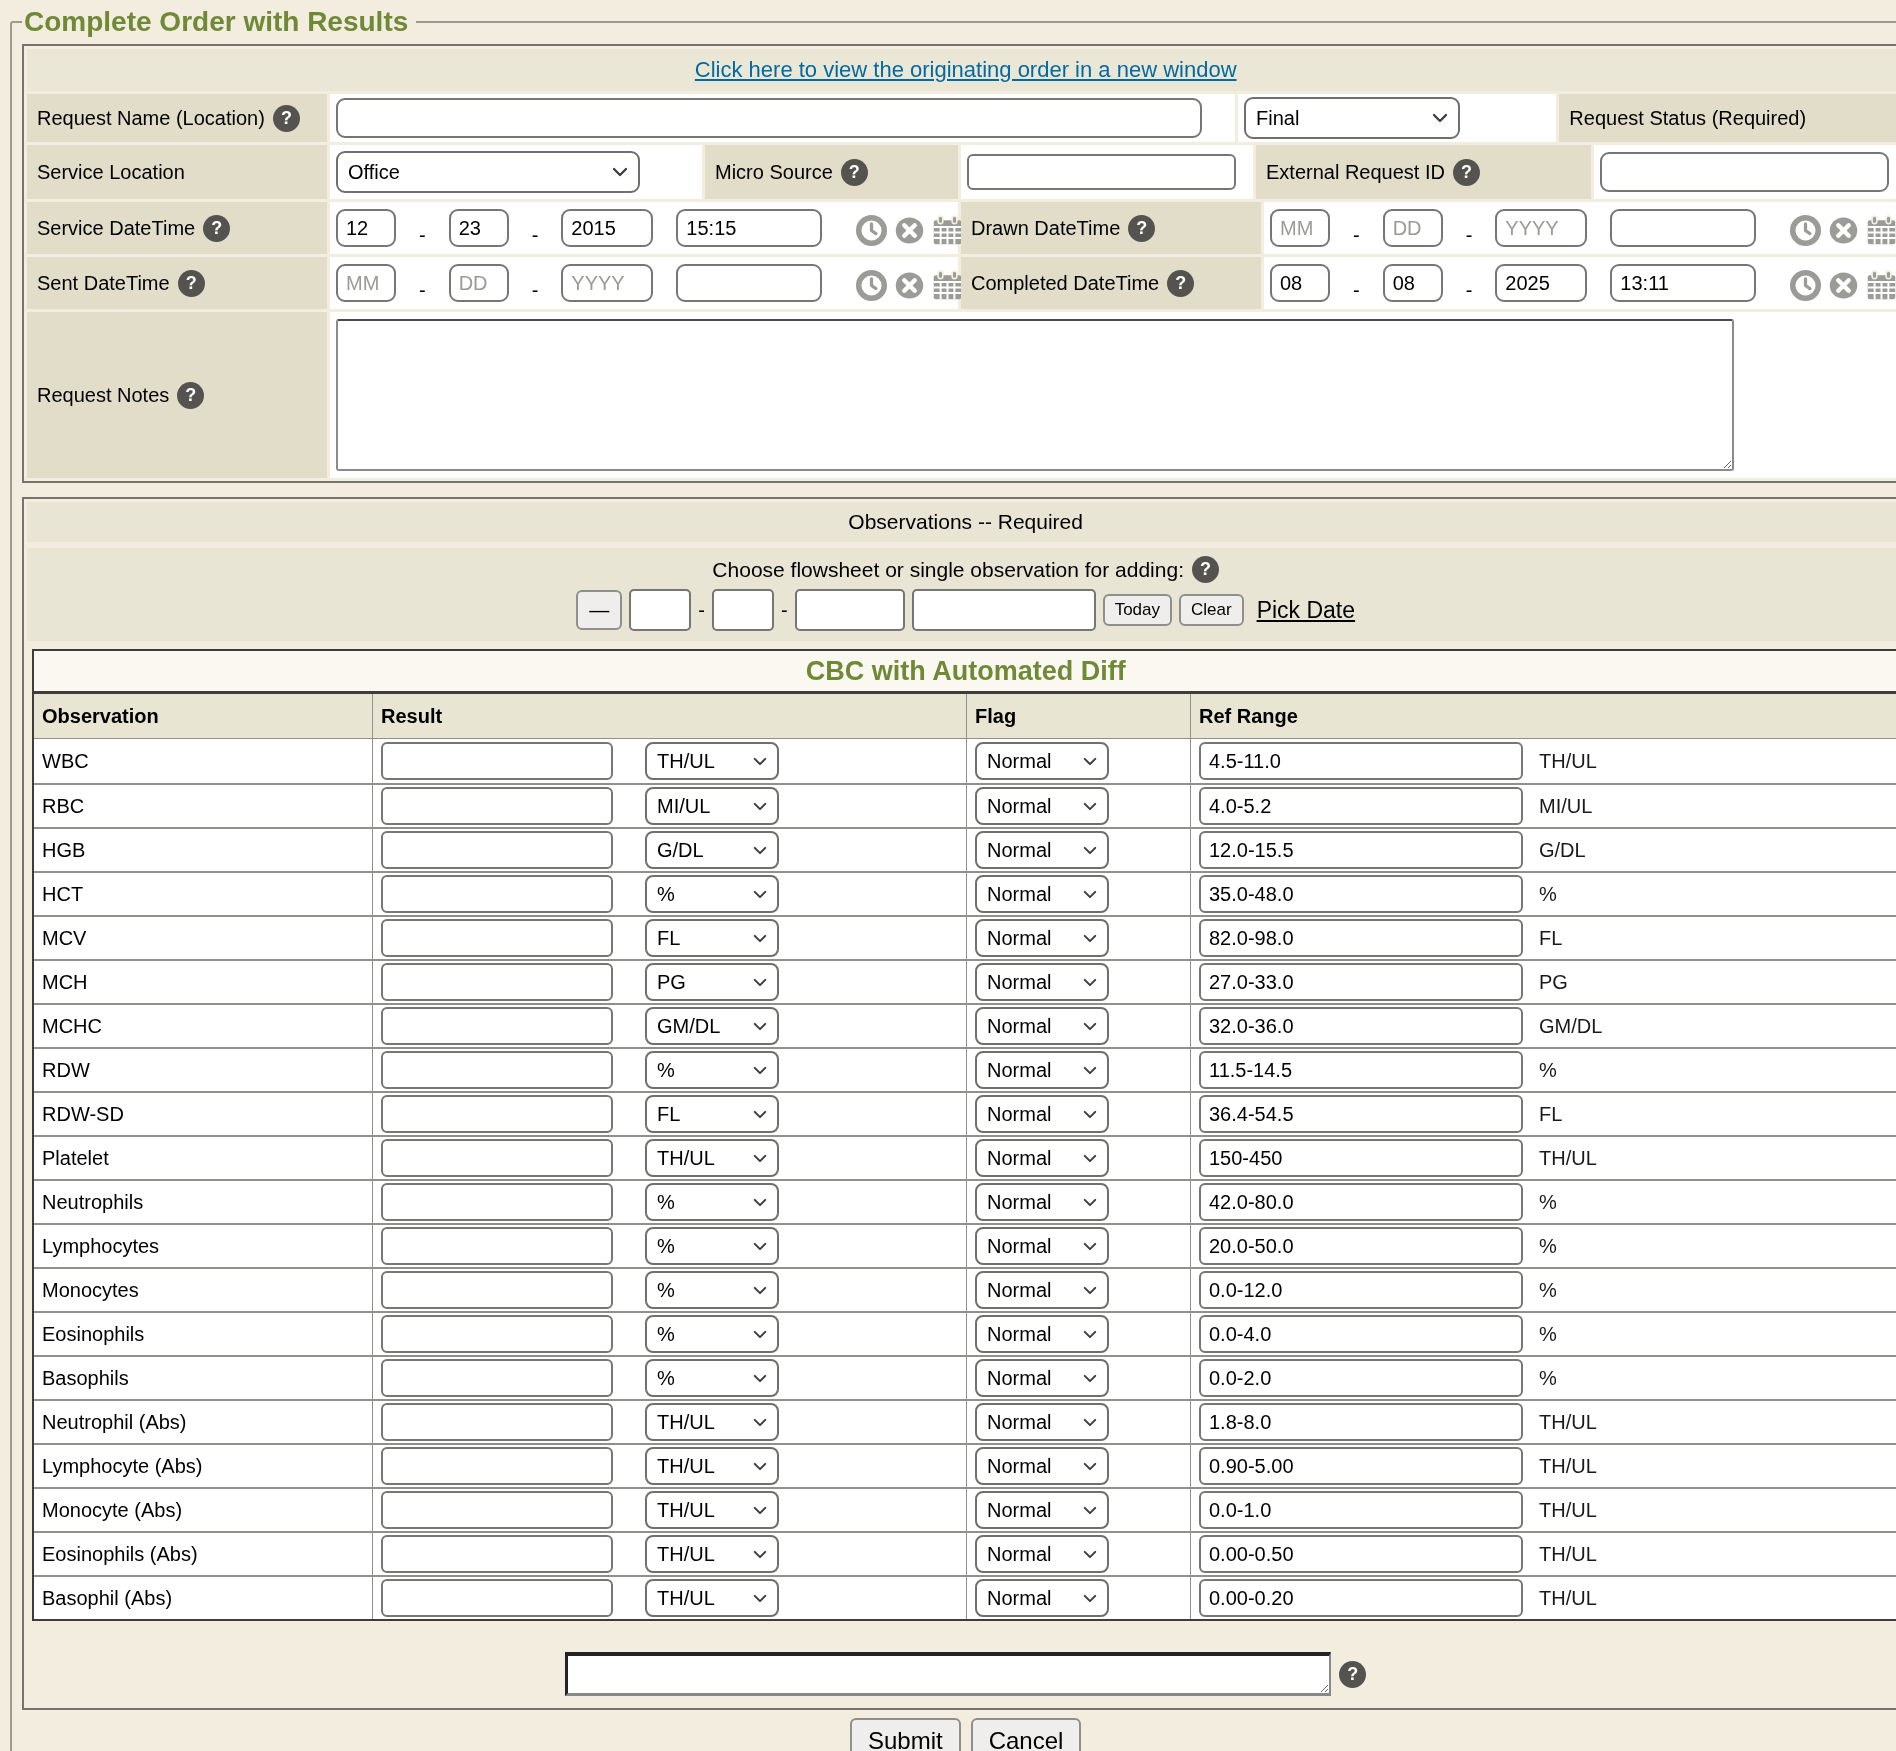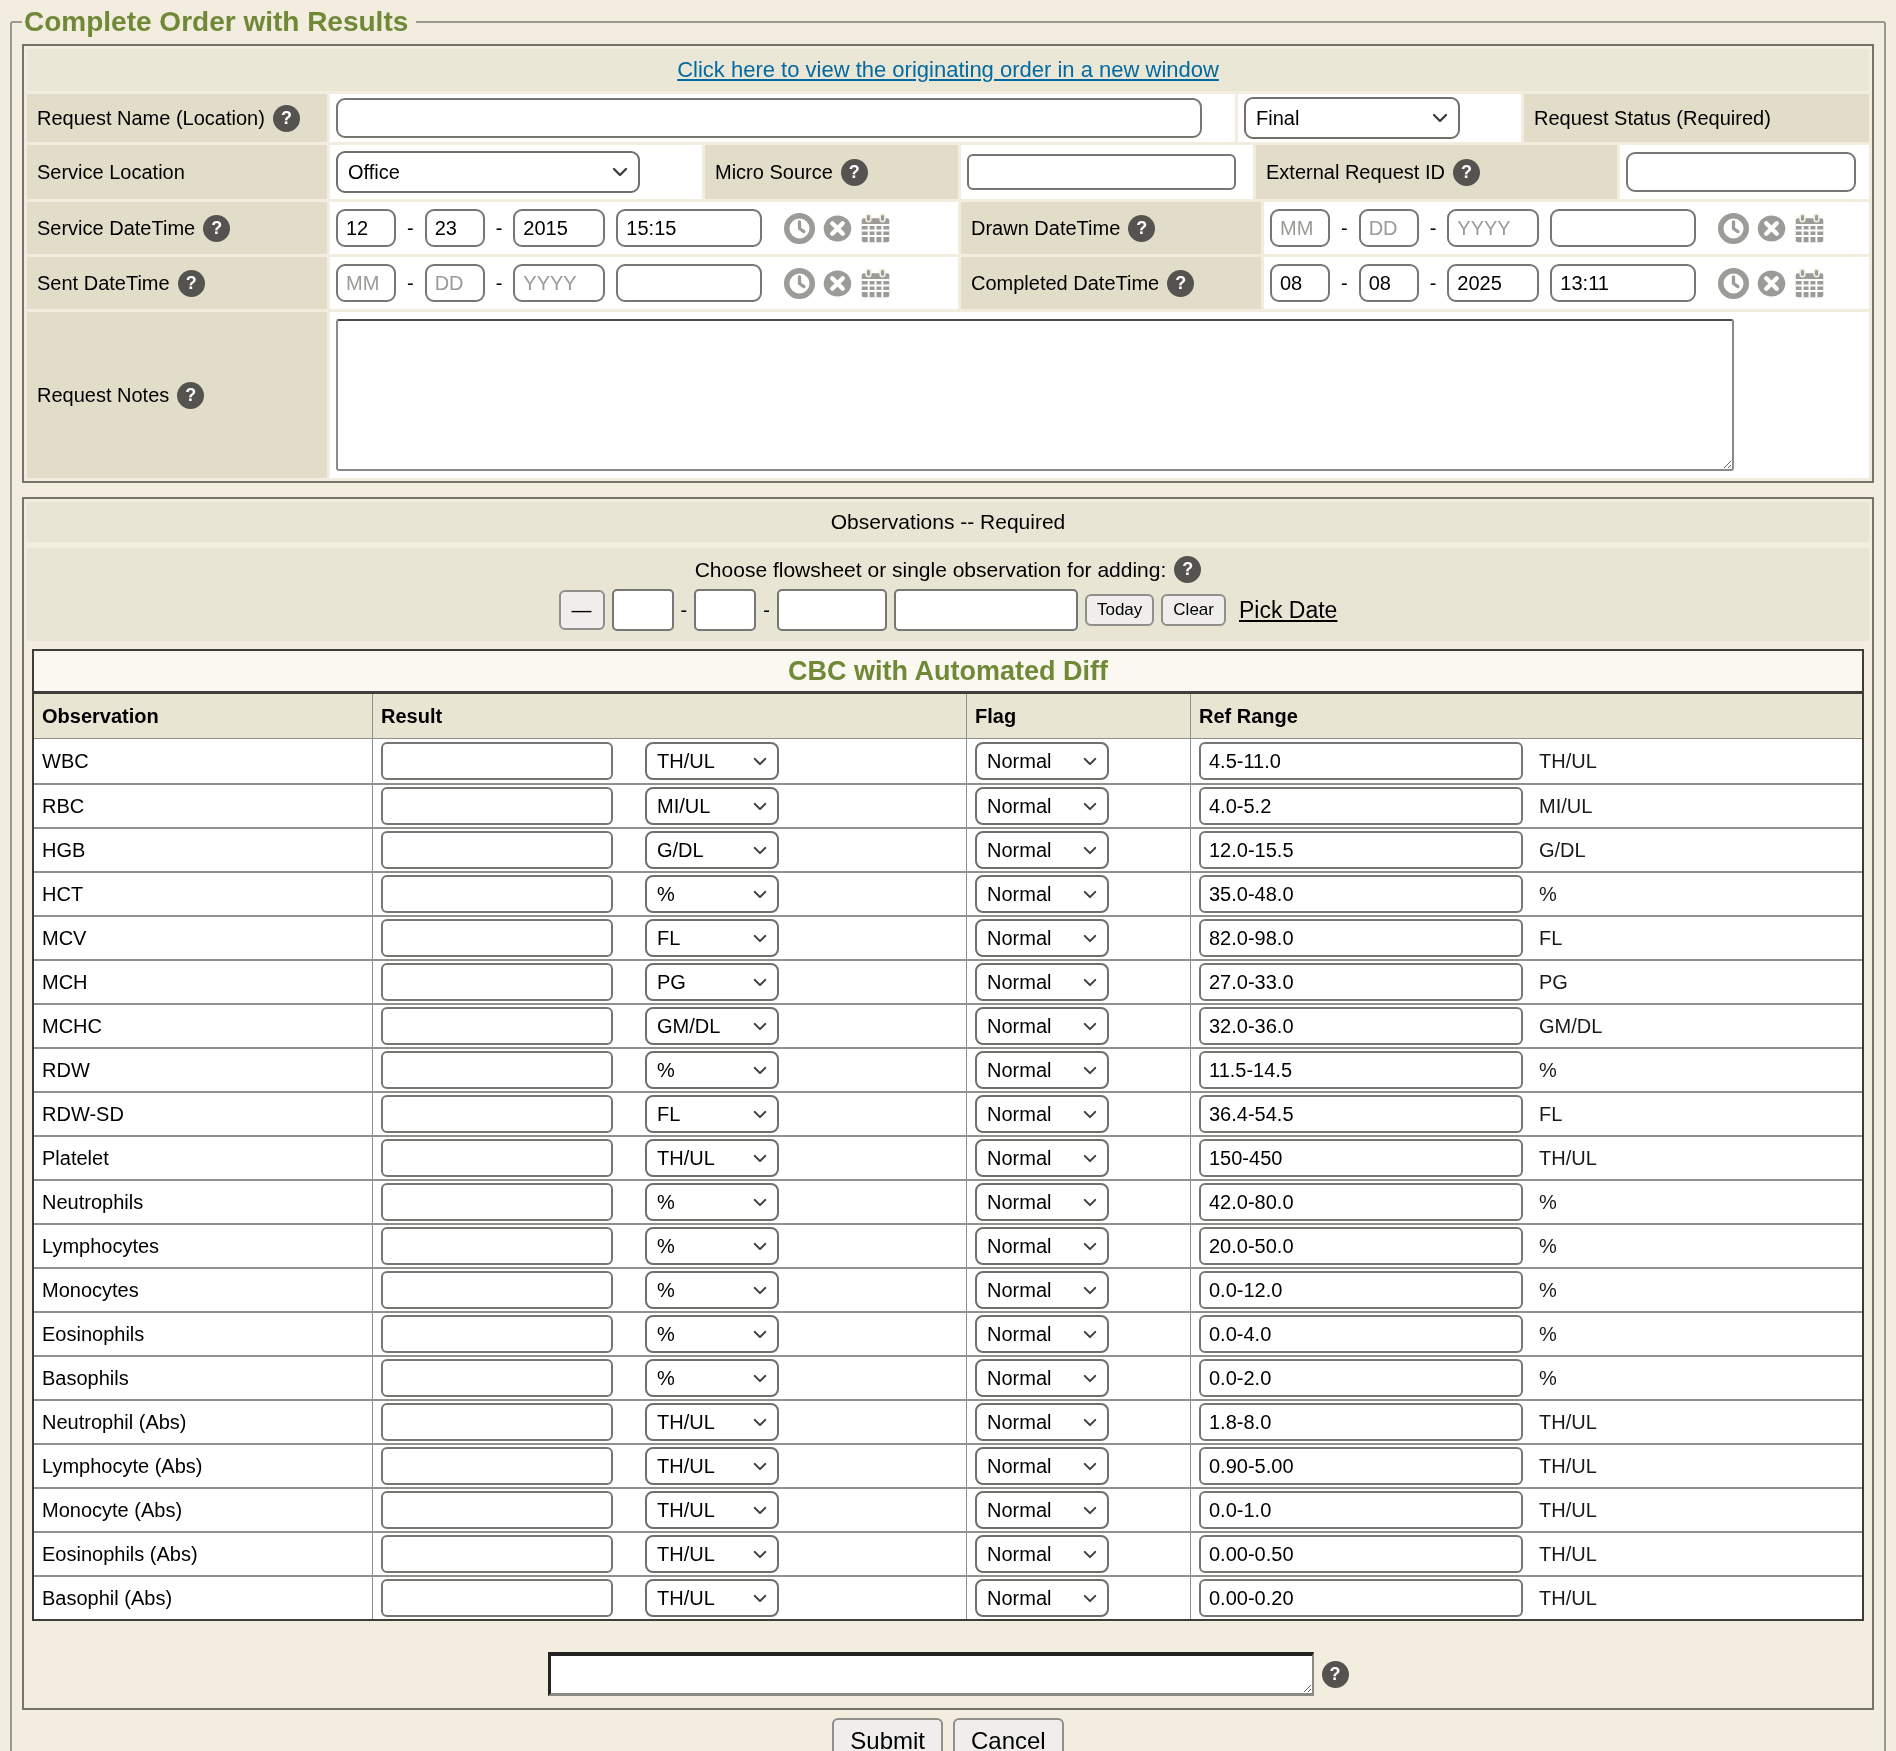--- a/index.html
+++ b/index.html
@@ -45,21 +45,21 @@
   }
   input.rnd { border-radius: 9px; }
   input::placeholder { color: #9a9a96; }
   .fakeselect {
     background: #fff; border: 2px solid #6f6f6b; border-radius: 9px;
     height: 42px; display: inline-flex; align-items: center;
     justify-content: space-between; padding: 0 10px 0 10px; cursor: default;
   }
   .fakeselect .chev { flex: 0 0 auto; margin-left: 12px; }
   
-  .dtgroup { display: flex; align-items: center; gap: 11px; }
+  .dtgroup { display: flex; align-items: flex-end; gap: 23px; }
   .dtgroup .sep { font-size: 20px; }
   .in-mm { width: 60px; } .in-yyyy { width: 92px; } .in-time { width: 146px; }
   .dticons { display: flex; align-items: center; gap: 5px; margin-left: 10px; }
   .dticons svg { display: block; cursor: pointer; }
   textarea.notes {
     width: 1398px; height: 152px; background: #fff; resize: both;
     border: 2px solid #8a8a86; border-top-color: #4a4a48; border-radius: 3px;
     font-family: "Liberation Sans", "DejaVu Sans", sans-serif; font-size: 20px; padding: 6px;
   }
   
@@ -158,21 +158,21 @@
             </svg>
         </div>
       </div>
       <div class="cell lblcell" style="width:253px;">
         <span>Micro Source</span>
         <span class="help">?</span>
       </div>
       <div class="cell whtcell" style="width:292px;">
         <input class="txt" style="width: 96%; height: 36px;" value="">
       </div>
-      <div class="cell lblcell" style="width:361px;">
+      <div class="cell lblcell" style="width:335px;">
         <span>External Request ID</span>
         <span class="help">?</span>
       </div>
       <div class="cell whtcell" style="flex:1;">
         <input class="txt rnd" style="width: 97%; height: 40px;" value="">
       </div>
     </div>
 
     <div class="frow" style="height:52px;">
       <div class="cell lblcell w-label">

